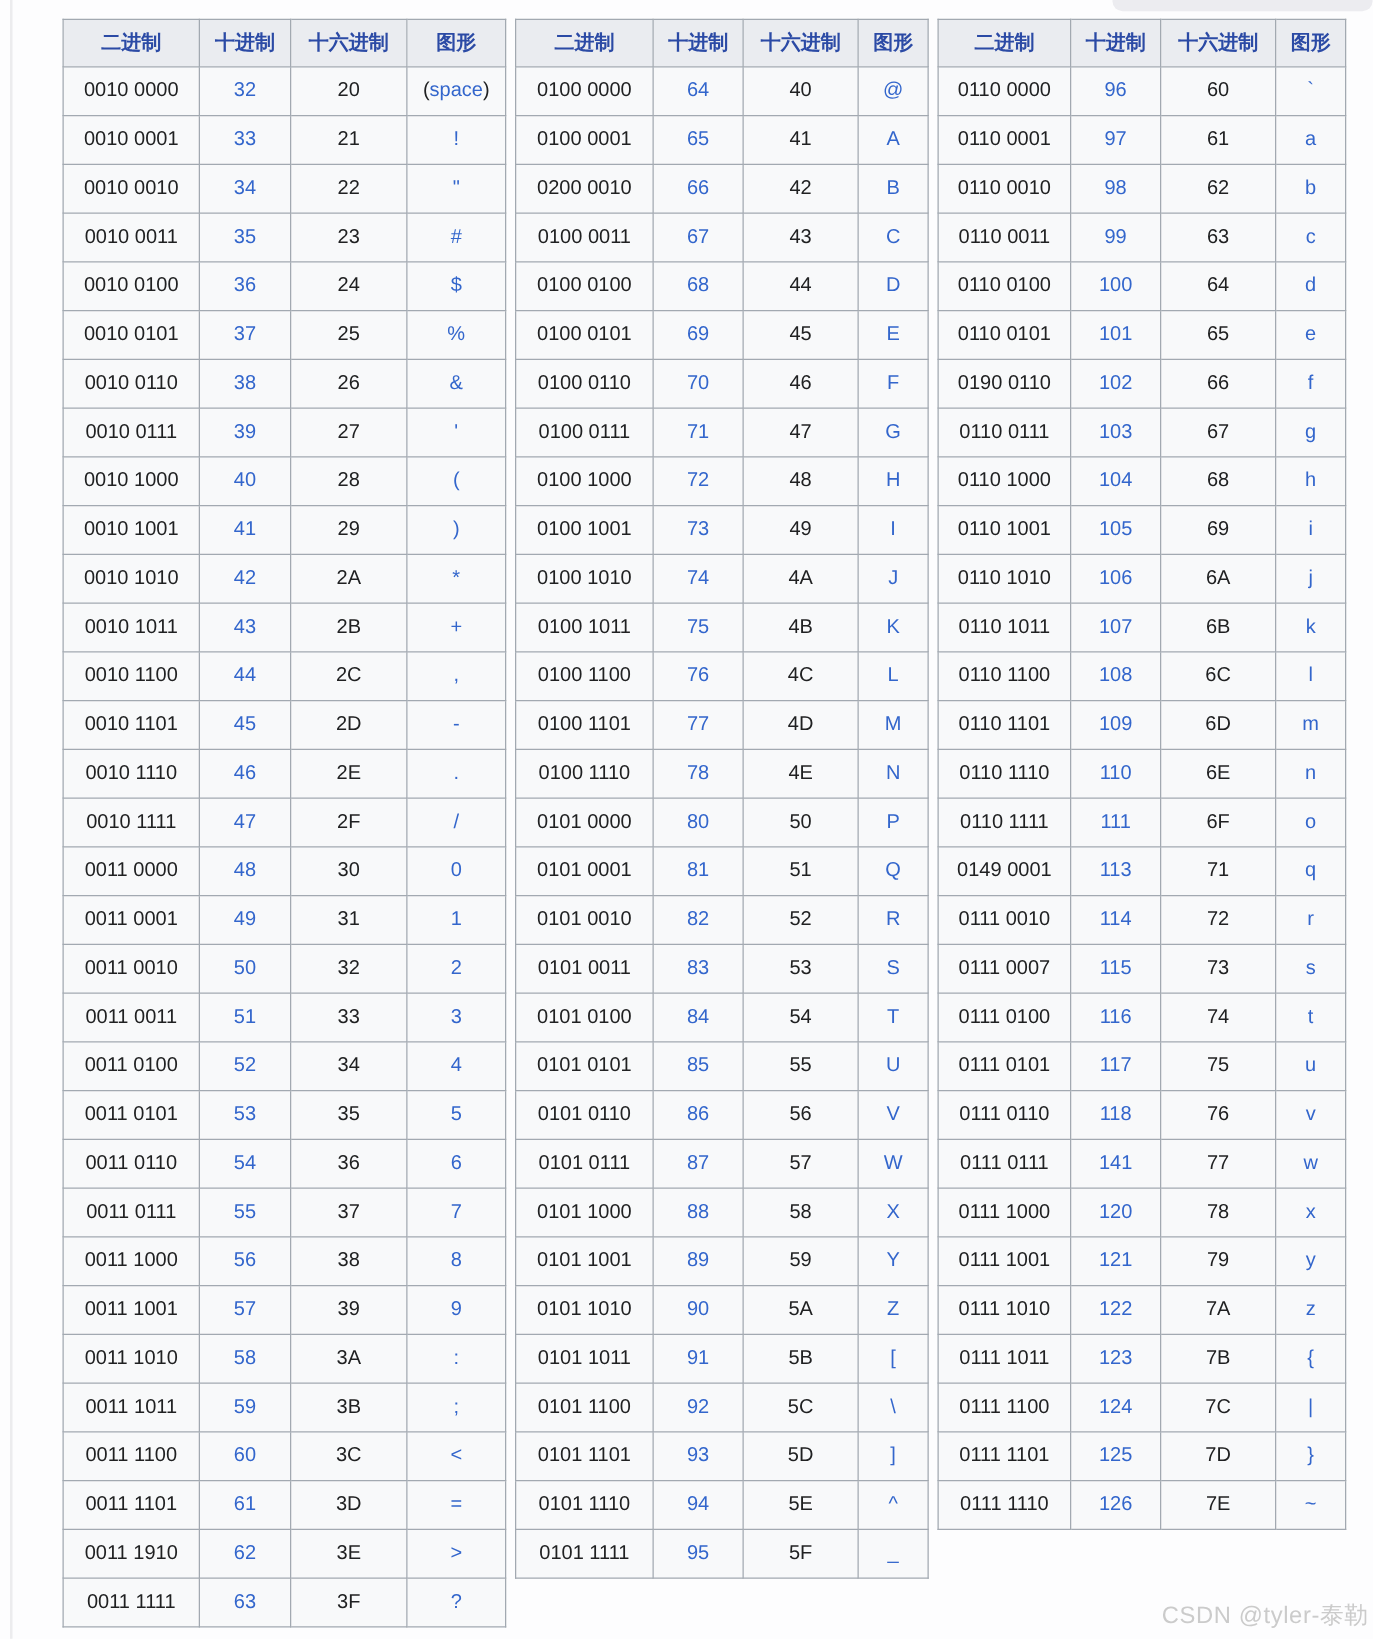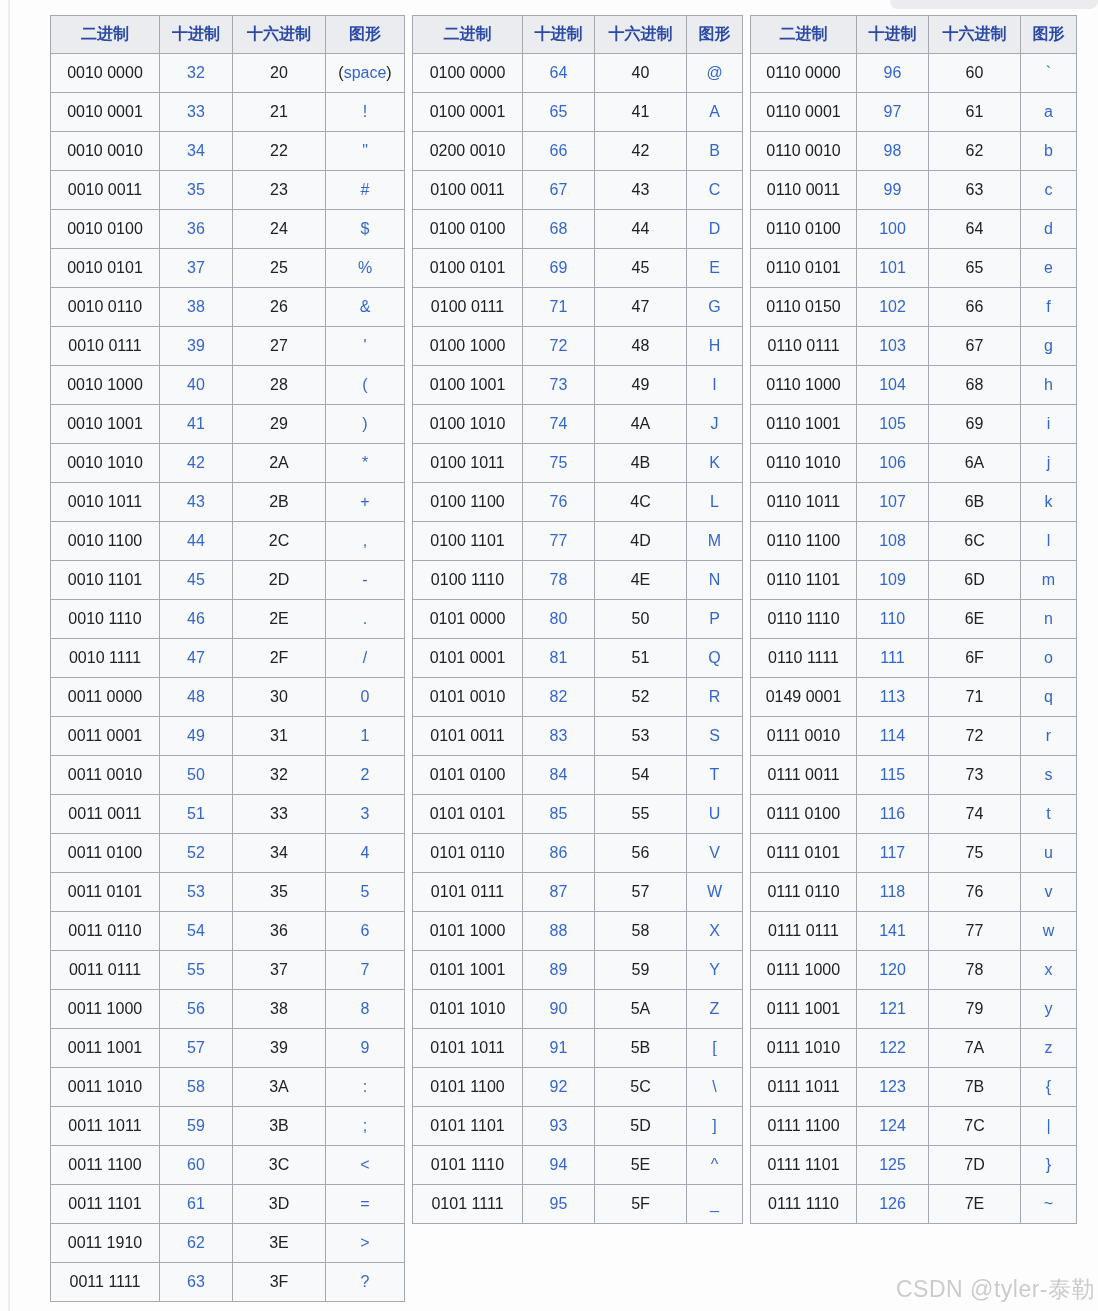--- a/index.html
+++ b/index.html
@@ -55,21 +55,21 @@
   #table-1 col:nth-child(1){width:110px}
   #table-1 col:nth-child(2){width:72px}
   #table-1 col:nth-child(3){width:92px}
   #table-1 col:nth-child(4){width:56px}
   #table-2 col:nth-child(1){width:106px}
   #table-2 col:nth-child(2){width:72px}
   #table-2 col:nth-child(3){width:92px}
   #table-2 col:nth-child(4){width:56px}
   .watermark{
     position:absolute;right:3px;bottom:6px;
-    font-size:23px;color:#cbcbcb;
+    font-size:19px;color:#cbcbcb;
     letter-spacing:0.5px;
   }
 </style>
 </head>
 <body>
 
 <div class="left-rule"></div>
 <div class="top-right-bar"></div>
 
 <div class="tables">
@@ -329,20 +329,26 @@
           <td>44</td>
           <td class="link">D</td>
         </tr>
         <tr>
           <td>0100 0101</td>
           <td class="link">69</td>
           <td>45</td>
           <td class="link">E</td>
         </tr>
         <tr>
+          <td>0100 0110</td>
+          <td class="link">70</td>
+          <td>46</td>
+          <td class="link">F</td>
+        </tr>
+        <tr>
           <td>0100 0111</td>
           <td class="link">71</td>
           <td>47</td>
           <td class="link">G</td>
         </tr>
         <tr>
           <td>0100 1000</td>
           <td class="link">72</td>
           <td>48</td>
           <td class="link">H</td>
@@ -527,21 +533,21 @@
           <td>64</td>
           <td class="link">d</td>
         </tr>
         <tr>
           <td>0110 0101</td>
           <td class="link">101</td>
           <td>65</td>
           <td class="link">e</td>
         </tr>
         <tr>
-          <td>0110 0150</td>
+          <td>0190 0110</td>
           <td class="link">102</td>
           <td>66</td>
           <td class="link">f</td>
         </tr>
         <tr>
           <td>0110 0111</td>
           <td class="link">103</td>
           <td>67</td>
           <td class="link">g</td>
         </tr>
@@ -599,21 +605,21 @@
           <td>71</td>
           <td class="link">q</td>
         </tr>
         <tr>
           <td>0111 0010</td>
           <td class="link">114</td>
           <td>72</td>
           <td class="link">r</td>
         </tr>
         <tr>
-          <td>0111 0011</td>
+          <td>0111 0007</td>
           <td class="link">115</td>
           <td>73</td>
           <td class="link">s</td>
         </tr>
         <tr>
           <td>0111 0100</td>
           <td class="link">116</td>
           <td>74</td>
           <td class="link">t</td>
         </tr>

